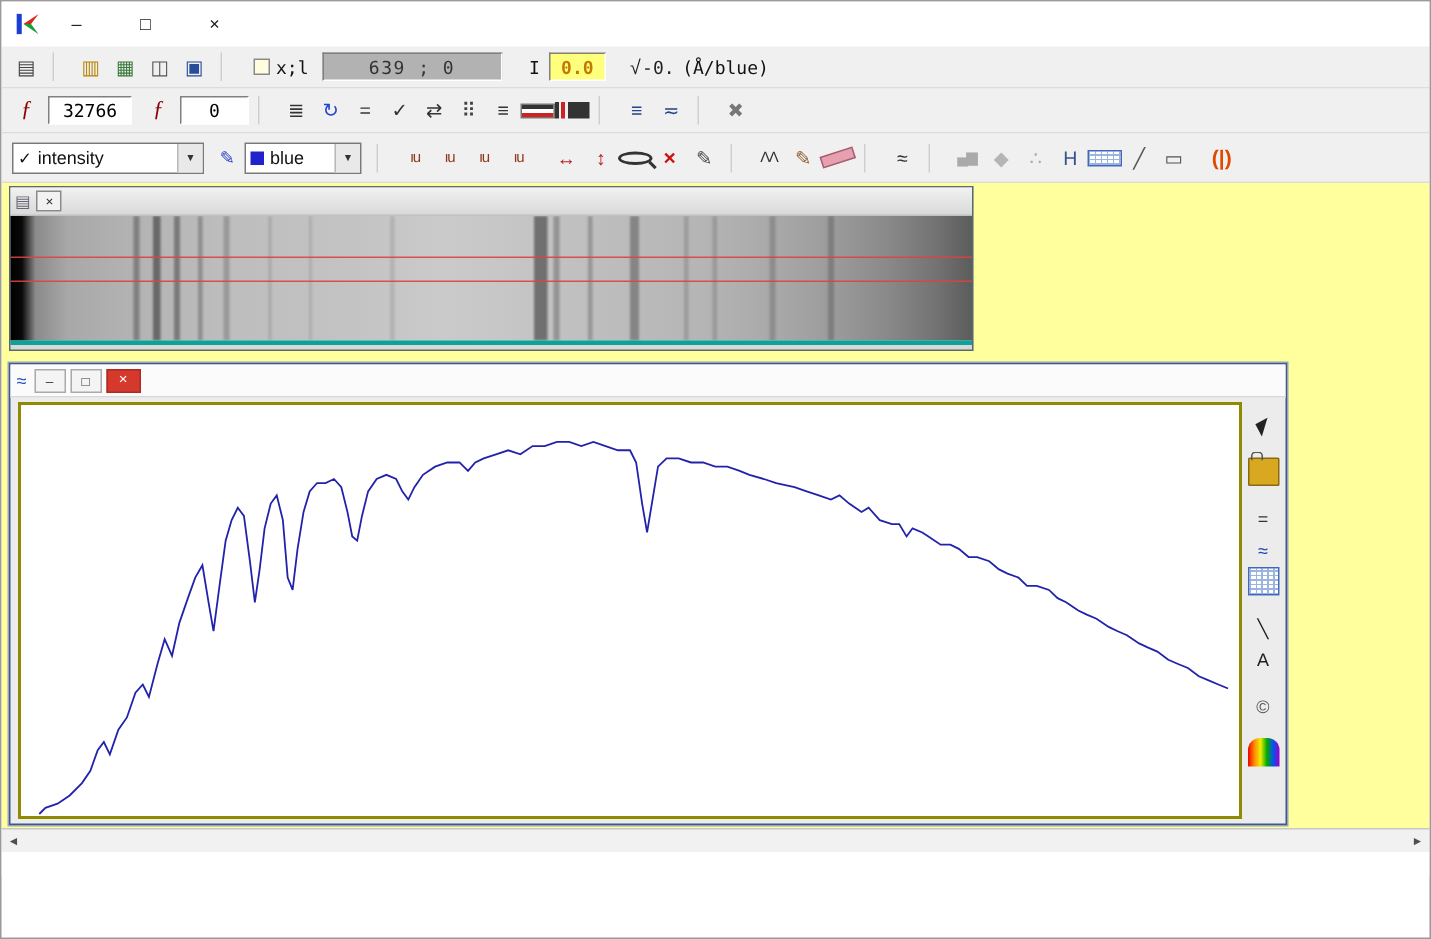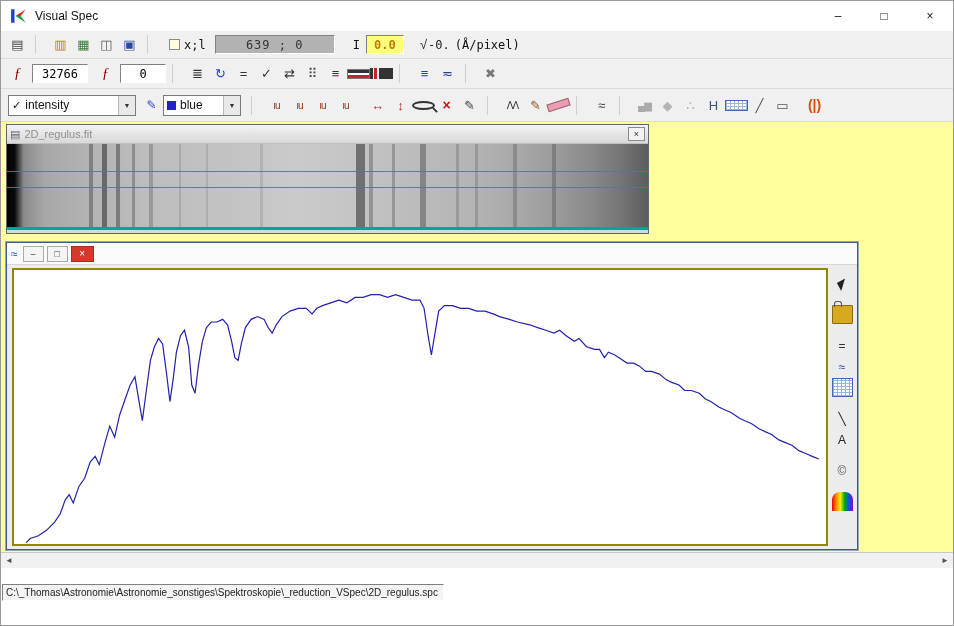--- a/index.html
+++ b/index.html
@@ -109,21 +109,20 @@
 <div class="app">
 
   <div class="titlebar">
     <span class="app-icon">
       <svg viewBox="0 0 16 16" width="18" height="18">
         <rect x="1" y="2" width="3" height="12" fill="#1a3fd4"></rect>
         <path d="M5 8 L14 2 L9.5 8 Z" fill="#d42a1a"></path>
         <path d="M5 8 L14 14 L9.5 8 Z" fill="#1a9e3a"></path>
       </svg>
     </span>
-    <span class="tb-title">Visual Spec</span>
     <div class="win-controls">
       <div class="wc">–</div>
       <div class="wc">□</div>
       <div class="wc">×</div>
     </div>
   </div>
 
 
   <div class="toolbar t1">
     <div class="tb-icons">
@@ -135,21 +134,21 @@
         <div class="tbtn" style="color: rgb(42, 74, 154);">▣</div>
         <div class="tsep"></div>
       </div>
     <span class="chk"></span>
     <span class="chk-label">x;l</span>
     <div class="field gray">639 ; 0</div>
     <span class="lbl">I</span>
     <div class="field yellow">0.0</div>
     <span class="disp-icon">√</span>
     <span class="disp-val">-0.</span>
-    <span class="disp-unit">(Å/pixel)</span>
+    <span class="disp-unit">(Å/blue)</span>
   </div>
 
   <div class="toolbar t2">
     <div class="tbtn italic" style="color:#8b0000">ƒ</div>
     <input class="field white w56" value="32766" style="">
     <div class="tbtn italic" style="color:#8b0000;margin-left:6px">ƒ</div>
     <input class="field white w46" value="0" style="">
     <div class="tb-icons">
         <div class="tsep"></div>
         <div class="tbtn" style="color: rgb(51, 51, 51);">≣</div>
@@ -214,21 +213,20 @@
         <div class="tgap"></div>
         <div class="tbtn bold" style="color: rgb(224, 74, 0);">(|)</div>
       </div>
   </div>
 
   <div class="mdi">
 
     <div class="fit">
       <div class="fit-title">
         <span class="child-icon">▤</span>
-        <span class="fit-title-text">2D_regulus.fit</span>
         <div class="fit-close">×</div>
       </div>
       <div class="strip" id="strip">
           <div class="abs-line" style="left: 12.8%; width: 0.6%; background: rgba(10, 10, 10, 0.3);"></div>
           <div class="abs-line" style="left: 14.8%; width: 0.8%; background: rgba(10, 10, 10, 0.45);"></div>
           <div class="abs-line" style="left: 17%; width: 0.6%; background: rgba(10, 10, 10, 0.35);"></div>
           <div class="abs-line" style="left: 19.5%; width: 0.5%; background: rgba(10, 10, 10, 0.25);"></div>
           <div class="abs-line" style="left: 22.2%; width: 0.5%; background: rgba(10, 10, 10, 0.2);"></div>
           <div class="abs-line" style="left: 26.8%; width: 0.4%; background: rgba(10, 10, 10, 0.12);"></div>
           <div class="abs-line" style="left: 31%; width: 0.4%; background: rgba(10, 10, 10, 0.1);"></div>
@@ -283,17 +281,14 @@
   </div>
 
   <div class="hscroll">
     <div class="sb-arrow">◄</div>
     <div class="sb-track"></div>
     <div class="sb-arrow">►</div>
   </div>
 
   <div class="status-gap"></div>
 
-  <div class="statusbar">
-    <div class="path-box">C:\_Thomas\Astronomie\Astronomie_sonstiges\Spektroskopie\_reduction_VSpec\2D_regulus.spc</div>
-  </div>
 
 </div>
 
 </body></html>

